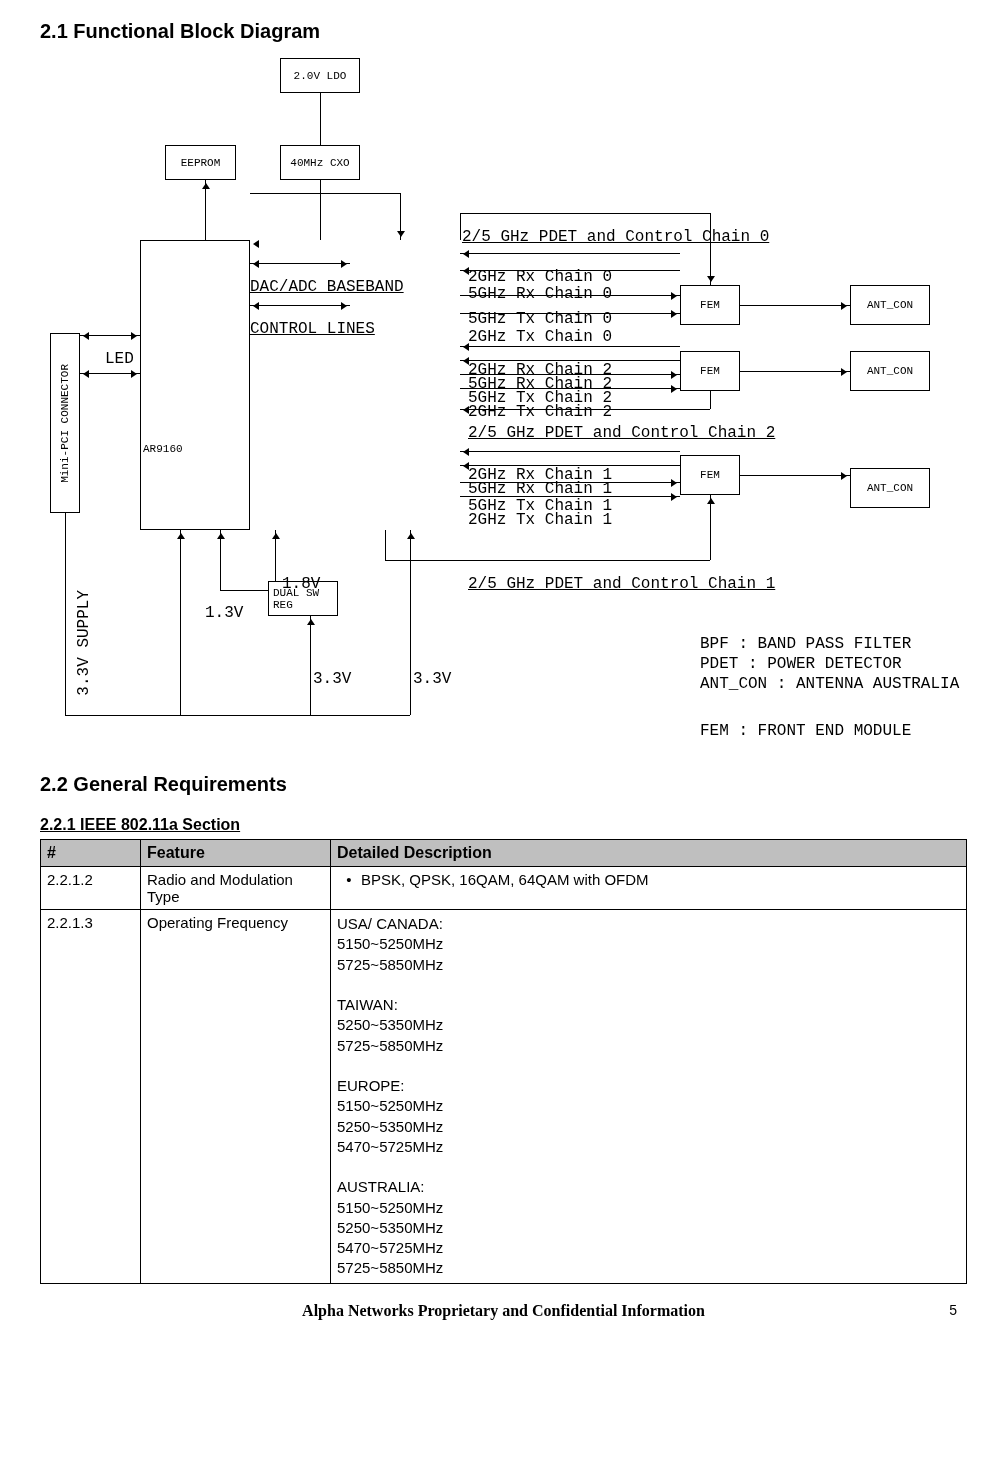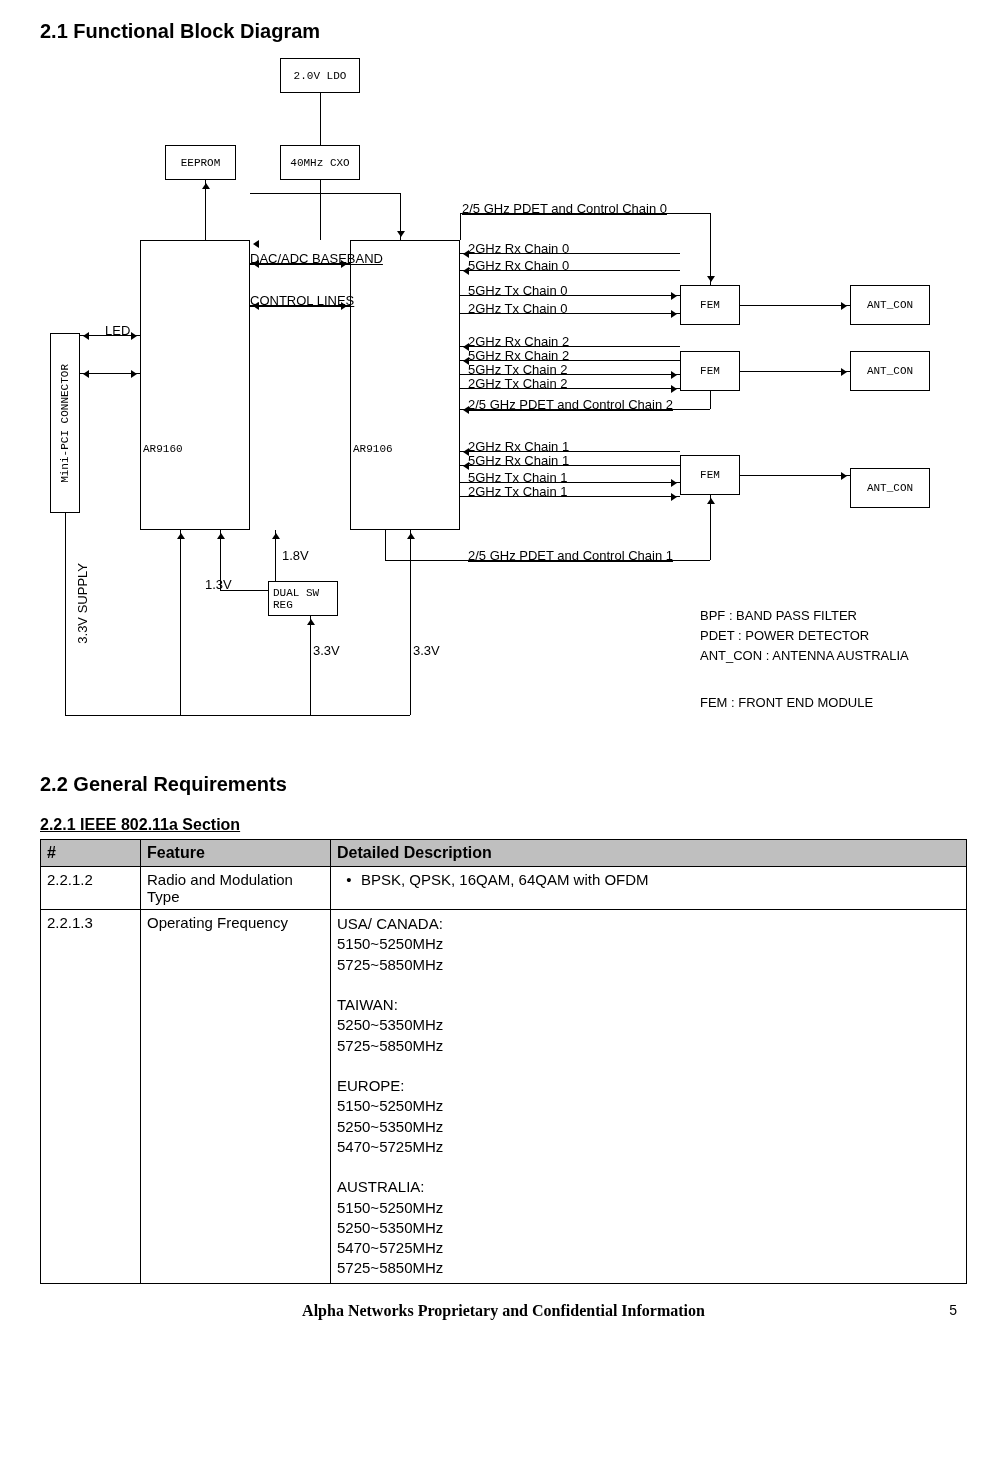--- a/index.html
+++ b/index.html
@@ -40,23 +40,24 @@
     text-align: center;
     padding: 2px;
     box-sizing: border-box;
   }
   .vtext {
     writing-mode: vertical-rl;
     transform: rotate(180deg);
   }
   .label {
     position: absolute;
-    font-family: Liberation Sans, sans-serif;
-    font-size: 13px;
+    font-family: Liberation Mono, monospace;
+    font-size: 16px;
     white-space: nowrap;
+    margin-top: 27px;
   }
   .line-v { position: absolute; border-left: 1px solid #000; }
   .line-h { position: absolute; border-top: 1px solid #000; }
   .arr-r::after { content: ""; position: absolute; right: -1px; top: -4px; border: 4px solid transparent; border-left: 6px solid #000; }
   .arr-l::after { content: ""; position: absolute; left: -1px; top: -4px; border: 4px solid transparent; border-right: 6px solid #000; }
   .arr-u::after { content: ""; position: absolute; top: -1px; left: -4px; border: 4px solid transparent; border-bottom: 6px solid #000; }
   .arr-d::after { content: ""; position: absolute; bottom: -1px; left: -4px; border: 4px solid transparent; border-top: 6px solid #000; }
 
   
   table.req {
@@ -119,23 +120,20 @@
   <div class="line-v arr-u" style="left:155px; top:127px; height:60px;"></div>
 
   <div class="box" style="left:0px; top:280px; width:30px; height:180px;">
     <span class="vtext">Mini-PCI CONNECTOR</span>
   </div>
 
   <div class="box" style="left:90px; top:187px; width:110px; height:290px; justify-content:flex-start; align-items:center; padding-top:130px;">
     <span>AR9160</span>
   </div>
 
-  <div class="box" style="left:300px; top:187px; width:110px; height:290px; justify-content:flex-start; align-items:center; padding-top:130px;">
-    <span>AR9106</span>
-  </div>
 
   <div class="line-h arr-l" style="left:200px; top:210px; width:100px;"></div>
   <div class="line-h arr-r" style="left:200px; top:210px; width:100px;"></div>
   <div class="label" style="left:200px; top:198px; text-decoration:underline;">DAC/ADC BASEBAND</div>
 
   <div class="line-h arr-l" style="left:200px; top:252px; width:100px;"></div>
   <div class="line-h arr-r" style="left:200px; top:252px; width:100px;"></div>
   <div class="label" style="left:200px; top:240px; text-decoration:underline;">CONTROL LINES</div>
 
   <div class="line-v" style="left:200px; top:140px; height:1px; width:0;"></div>

